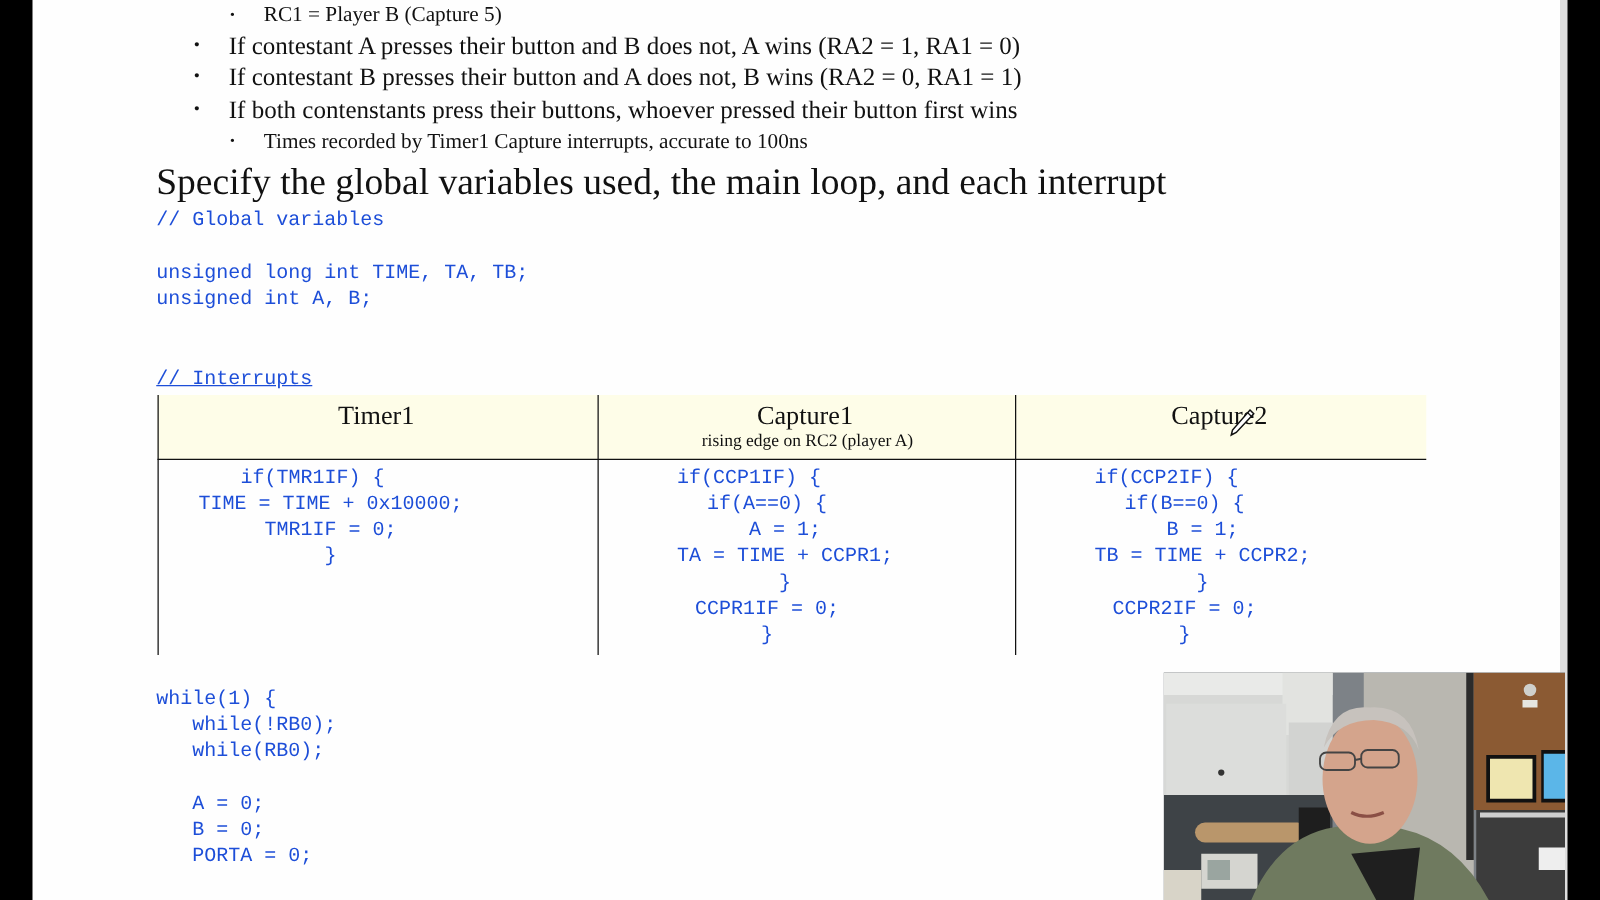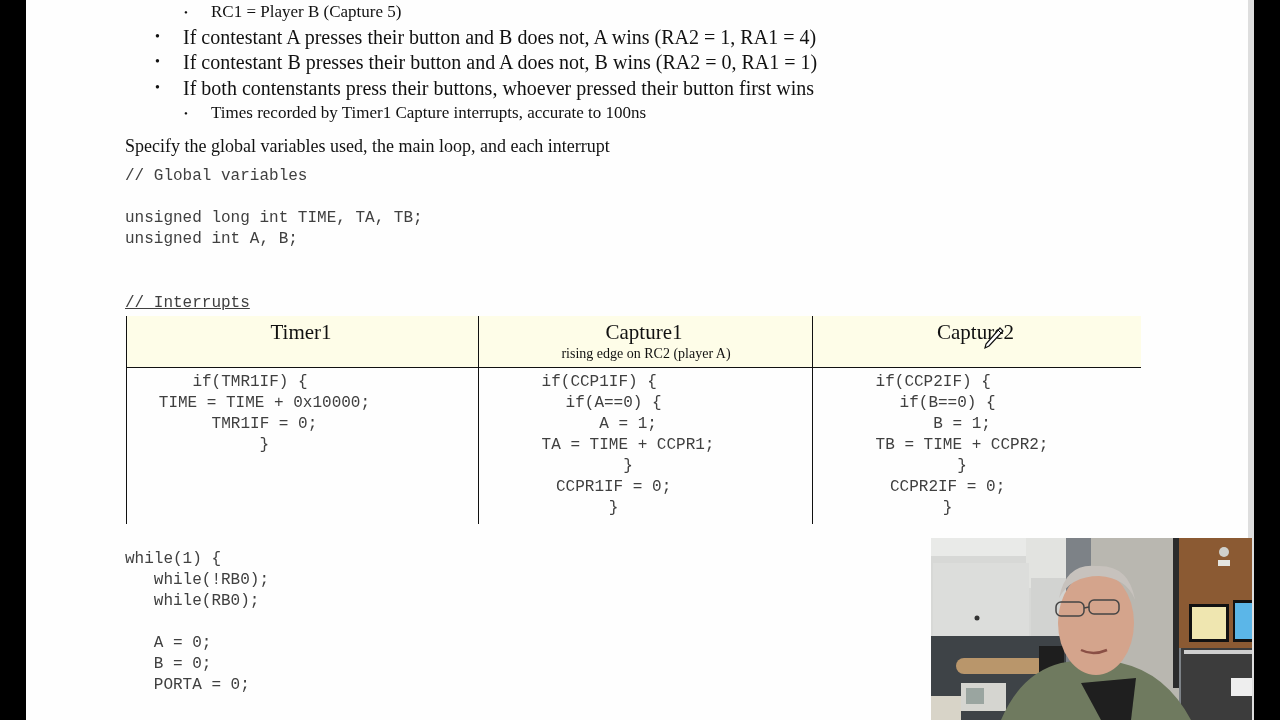--- a/index.html
+++ b/index.html
@@ -15,36 +15,36 @@
   .slide {
     position: absolute; left: 26px; top: 0; width: 1222px; height: 720px;
     background: #fefefe;
     overflow: hidden;
   }
   .edge-strip {
     position: absolute; left: 1248px; top: 0; width: 6px; height: 720px;
     background: #dedede;
   }
   .serif { font-family: "Liberation Serif", "DejaVu Serif", serif; color: #111; }
-  .mono  { font-family: "Liberation Mono", "DejaVu Sans Mono", monospace; color: #404040; }
+  .mono  { font-family: "Liberation Mono", "DejaVu Sans Mono", monospace; color: #1d4ed8; }
 
   .bullet-row {
     position: absolute; white-space: nowrap;
   }
   .bullet-row .dot {
     position: absolute; top: 0;
   }
   .lvl1 { font-size: 20px; line-height: 24px; }
   .lvl1 .dot { left: -28px; font-size: 14px; }
   .lvl2 { font-size: 17px; line-height: 22px; }
   .lvl2 .dot { left: -27px; font-size: 11px; }
 
   .heading {
     position: absolute; left: 99px; top: 133px;
-    font-size: 18px; line-height: 26px; white-space: nowrap;
+    font-size: 30px; line-height: 26px; white-space: nowrap;
   }
   .code-block {
     position: absolute; white-space: pre;
     font-size: 16px; line-height: 21px; margin: 0;
   }
 
   .isr-table {
     position: absolute; left: 100px; top: 316px; width: 1015px; height: 208px;
   }
   .isr-head {
@@ -84,21 +84,21 @@
 
 <div class="frame">
   <div class="slide">
 
     <div class="bullet-row lvl2 serif" style="left:185px; top:1px;">
       <span class="dot">•</span>
       <span>RC1 = Player B (Capture 5)</span>
     </div>
     <div class="bullet-row lvl1 serif" style="left:157px; top:25px;">
       <span class="dot">•</span>
-      <span>If contestant A presses their button and B does not, A wins (RA2 = 1, RA1 = 4)</span>
+      <span>If contestant A presses their button and B does not, A wins (RA2 = 1, RA1 = 0)</span>
     </div>
     <div class="bullet-row lvl1 serif" style="left:157px; top:50px;">
       <span class="dot">•</span>
       <span>If contestant B presses their button and A does not, B wins (RA2 = 0, RA1 = 1)</span>
     </div>
     <div class="bullet-row lvl1 serif" style="left:157px; top:76px;">
       <span class="dot">•</span>
       <span>If both contenstants press their buttons, whoever pressed their button first wins</span>
     </div>
     <div class="bullet-row lvl2 serif" style="left:185px; top:102px;">

